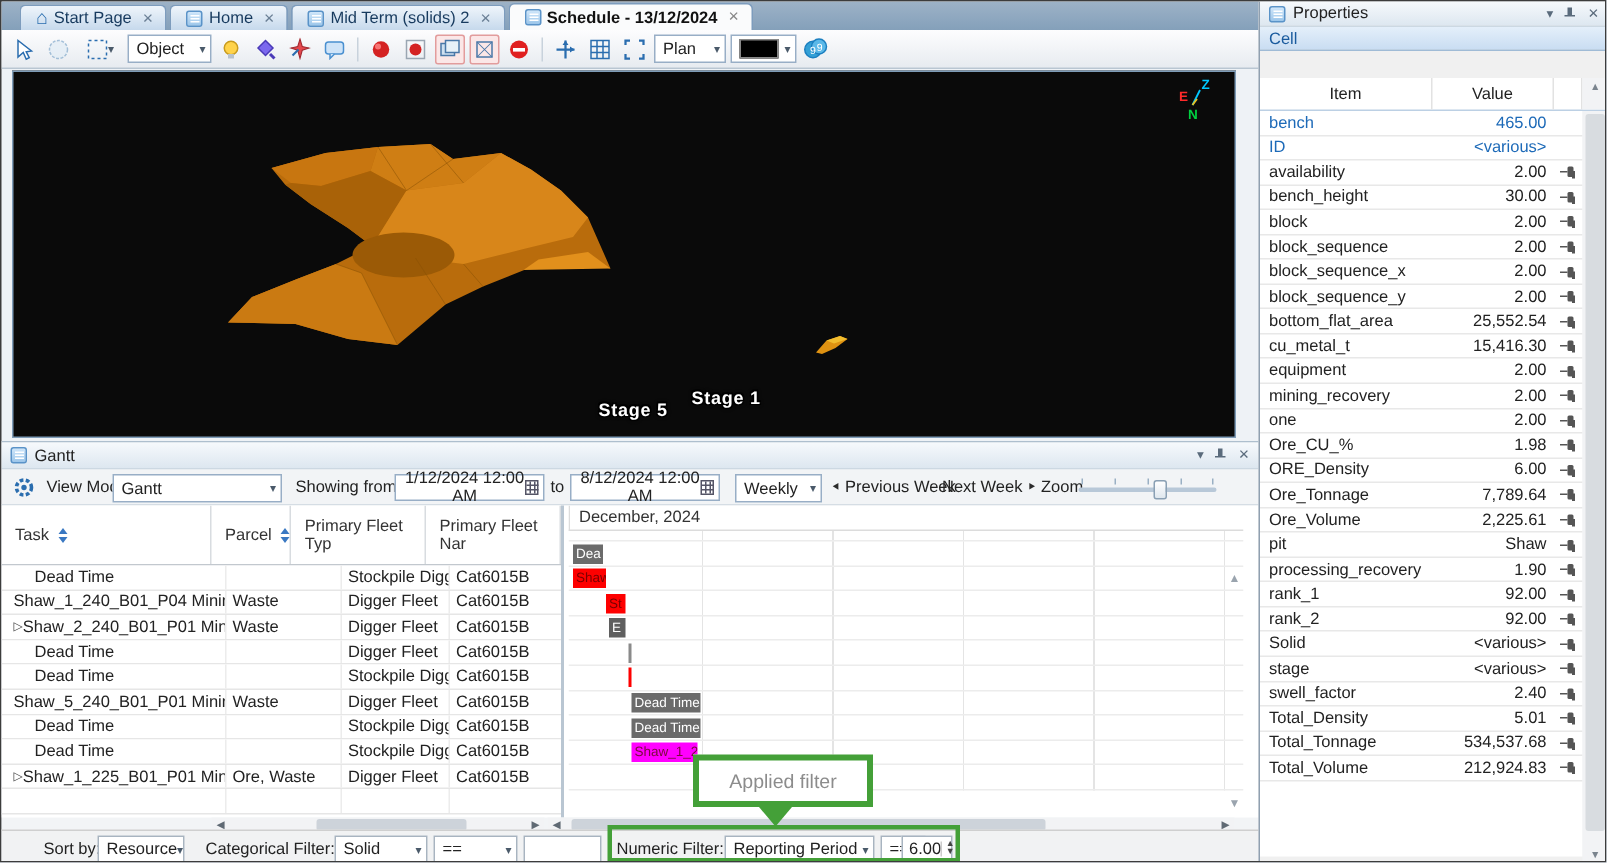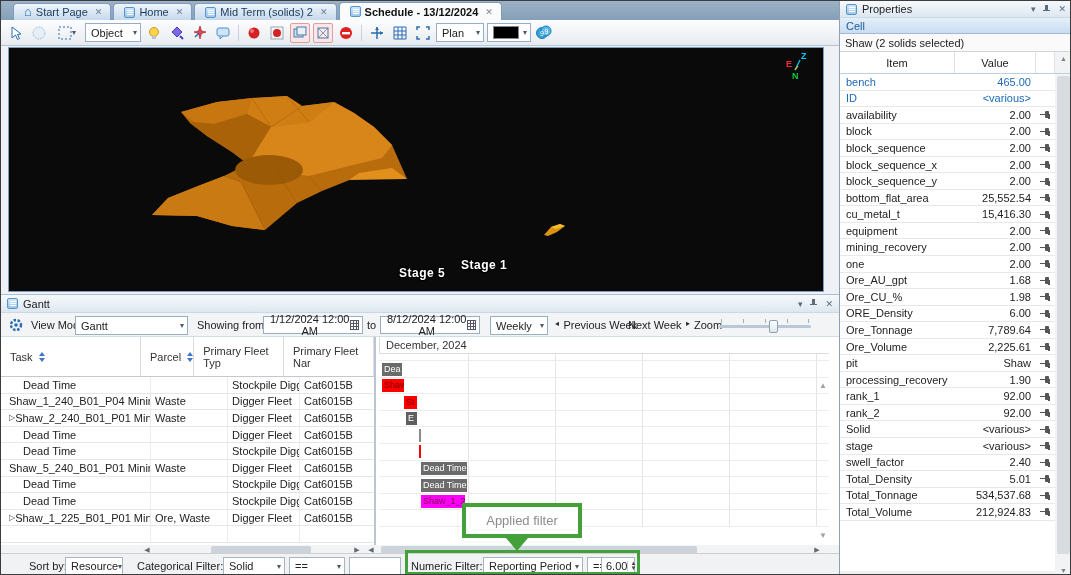--- a/index.html
+++ b/index.html
@@ -629,21 +629,20 @@
     <div id="prop-celltab">Cell</div>
     <div id="prop-titlebar">
       <span class="ico-doc"></span>
       <span>Properties</span>
       <span class="panel-ctl">
         <span class="caret-glyph"></span>
         <span class="pin-v"></span>
         <span class="close-glyph"></span>
       </span>
     </div>
-    <div id="prop-selection">Shaw (2 solids selected)</div>
     <div id="prop-header">
       <span class="ph-item">Item</span>
       <span class="ph-value">Value</span>
       <span class="ph-blank"></span>
       <span class="ph-scroll">▲</span>
     </div>
     <div id="prop-rows">
 
         <div class="p-row">
           <span class="p-item hl">bench</span>
@@ -659,20 +658,27 @@
 
 
         <div class="p-row">
           <span class="p-item">availability</span>
           <span class="p-val">2.00</span>
           <span class="p-pincol">
             <span class="pin-icon"></span>
           </span>
         </div>
 
+        <div class="p-row">
+          <span class="p-item">bench_height</span>
+          <span class="p-val">30.00</span>
+          <span class="p-pincol">
+            <span class="pin-icon"></span>
+          </span>
+        </div>
 
         <div class="p-row">
           <span class="p-item">block</span>
           <span class="p-val">2.00</span>
           <span class="p-pincol">
             <span class="pin-icon"></span>
           </span>
         </div>
 
         <div class="p-row">
@@ -732,27 +738,20 @@
         </div>
 
         <div class="p-row">
           <span class="p-item">one</span>
           <span class="p-val">2.00</span>
           <span class="p-pincol">
             <span class="pin-icon"></span>
           </span>
         </div>
 
-        <div class="p-row">
-          <span class="p-item">Ore_AU_gpt</span>
-          <span class="p-val">1.68</span>
-          <span class="p-pincol">
-            <span class="pin-icon"></span>
-          </span>
-        </div>
 
         <div class="p-row">
           <span class="p-item">Ore_CU_%</span>
           <span class="p-val">1.98</span>
           <span class="p-pincol">
             <span class="pin-icon"></span>
           </span>
         </div>
 
         <div class="p-row">

